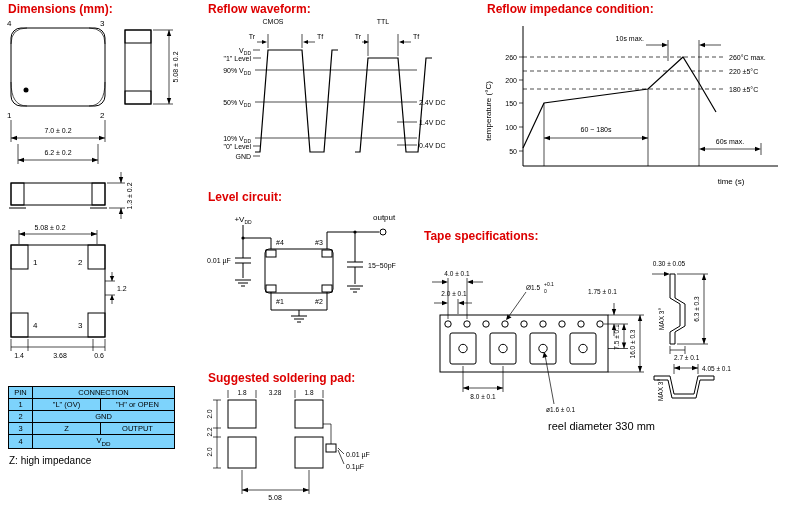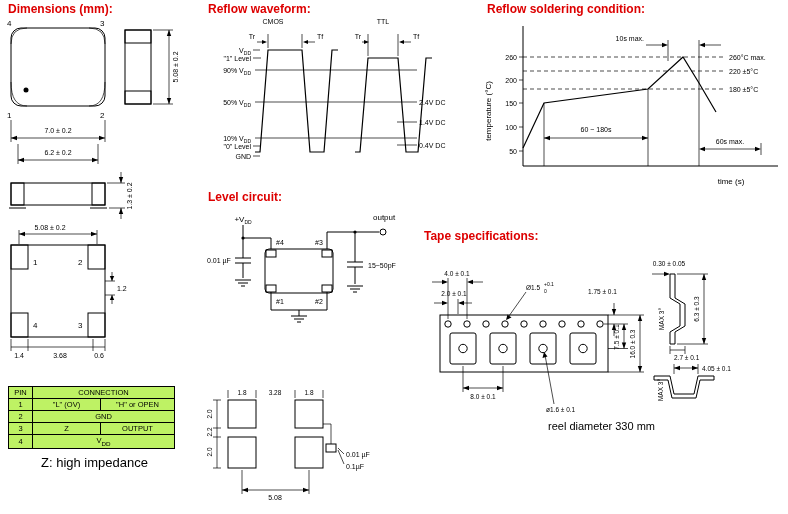--- a/index.html
+++ b/index.html
@@ -12,34 +12,35 @@
   .t5 { font-size:5px; }
   .t6 { font-size:6.5px; }
   .t7 { font-size:7px; }
   .t8 { font-size:8px; }
   .t11 { font-size:11px; }
   .sub { font-size:5px; }
   .s    { stroke:#000; stroke-width:1; fill:none; }
   .thin { stroke:#000; stroke-width:0.7; fill:none; }
   .dash { stroke:#000; stroke-width:0.7; stroke-dasharray:4 3; fill:none; }
   .wave { stroke:#000; stroke-width:1.2; fill:none; }
-  .pin-table { position:absolute; border-collapse:collapse; font-size:7.5px; background:#bef264; }
+  .pin-table { position:absolute; border-collapse:collapse; font-size:7.5px; background:#7dd3fc; }
   .pin-table th, .pin-table td { border:1px solid #000; padding:1px 2px; text-align:center; font-weight:normal; }
-  .footnote { position:absolute; font-size:13px; color:#000;margin-left:32px; }
+  .footnote { position:absolute; font-size:10px; color:#000; }
 </style>
 </head>
 <body>
 
 <div class="canvas">
 
   <div class="title" style="left:8px;top:2px">Dimensions (mm):</div>
   <div class="title" style="left:208px;top:2px">Reflow waveform:</div>
-  <div class="title" style="left:487px;top:2px">Reflow soldering condition:</div>
+  <div class="title" style="left:487px;top:2px">Reflow impedance condition:</div>
   <div class="title" style="left:208px;top:190px">Level circuit:</div>
   <div class="title" style="left:424px;top:229px">Tape specifications:</div>
+  <div class="title" style="left:208px;top:371px">Suggested soldering pad:</div>
 
   <svg style="left:5px;top:20px" width="200" height="360" viewBox="0 0 200 360">
     <defs>
       <pattern id="hatch" width="4" height="4" patternUnits="userSpaceOnUse" patternTransform="rotate(45)">
         <line x1="0" y1="0" x2="0" y2="4" stroke="#333" stroke-width="1"></line>
       </pattern>
     </defs>
 
     <g>
       <rect class="s" x="6" y="8" width="94" height="78" rx="10"></rect>

